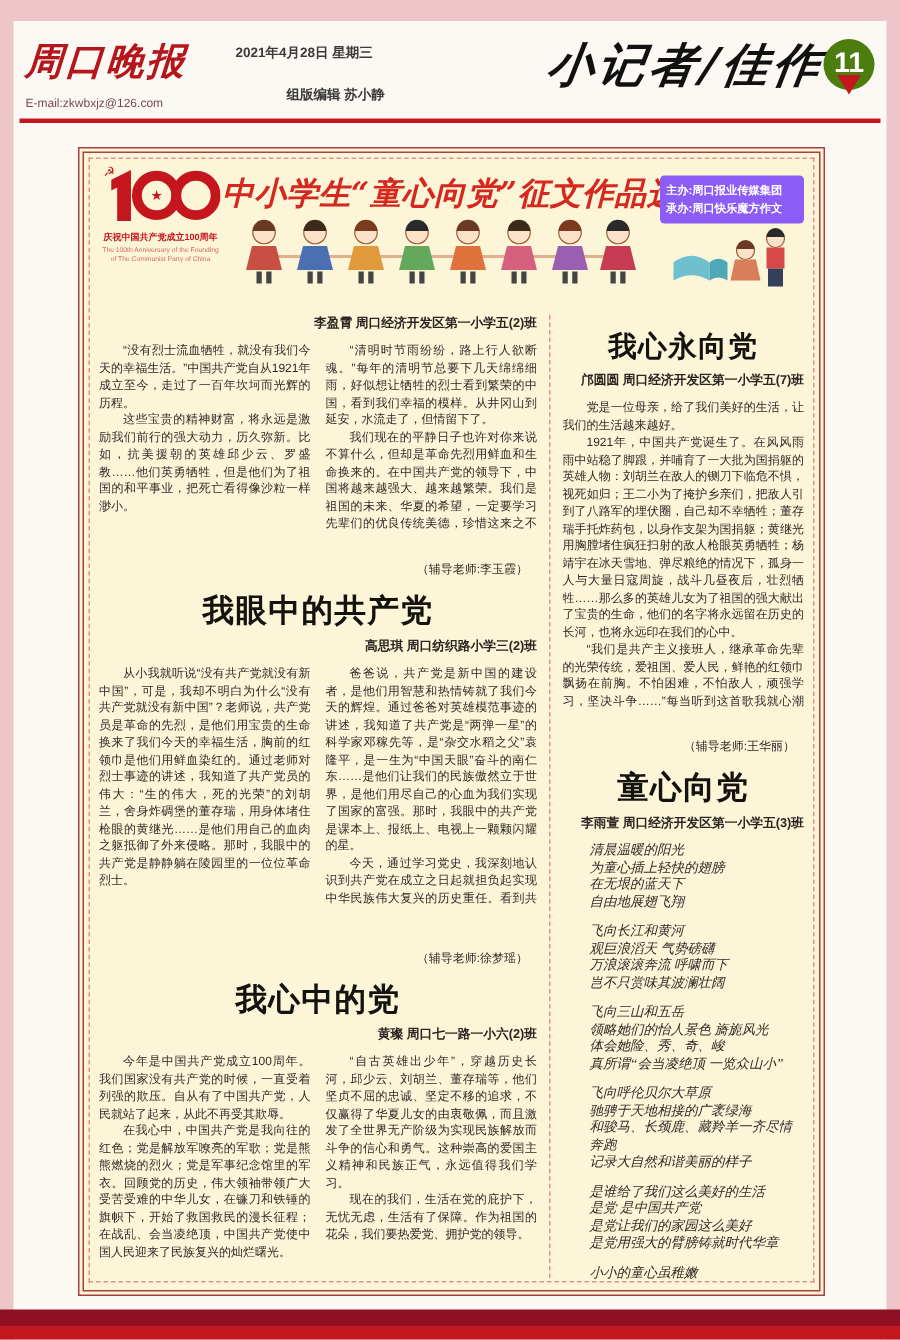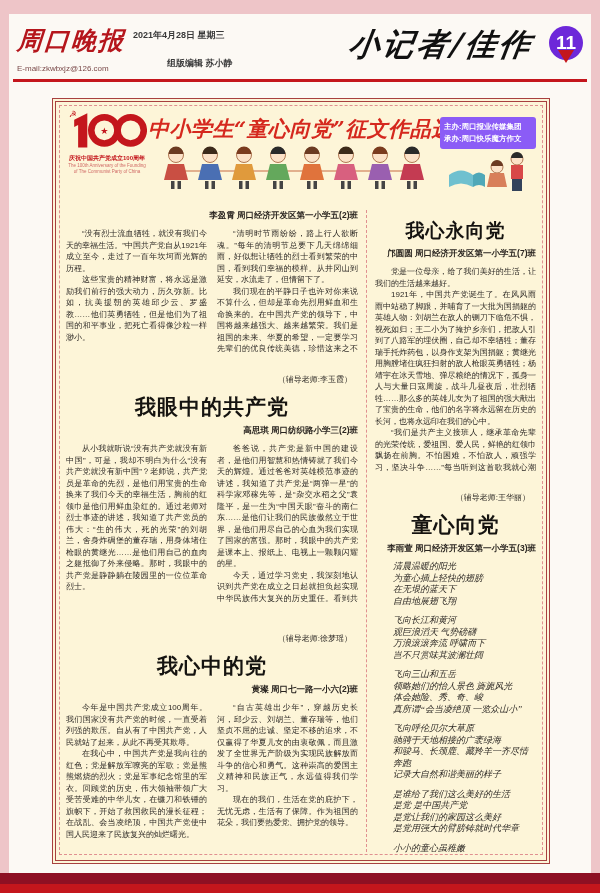--- a/index.html
+++ b/index.html
@@ -3,29 +3,29 @@
 <meta charset="utf-8">
 <style>
   html,body{margin:0;padding:0;width:600px;height:893px;overflow:hidden;
     font-family:"Liberation Sans",sans-serif;background:#eec5c8;}
   .sheet{position:absolute;left:9px;right:9px;top:14px;bottom:0;background:#fcf9f4;}
   
   .masthead{display:flex;align-items:flex-start;padding:10px 6px 0 8px;height:52px;}
   .paper-name{font-family:"DejaVu Serif",serif;font-style:italic;font-weight:900;
     font-size:25px;color:#b5161c;letter-spacing:2px;transform:skewX(-4deg);}
   .email{font-size:8px;color:#7a4a4a;margin-top:7px;}
-  .mast-mid{margin-left:8px;padding-top:5px;}
+  .mast-mid{margin-left:32px;padding-top:5px;}
   .date{font-size:9px;color:#3a3a3a;font-weight:bold;}
   .editor{font-size:9px;color:#3a3a3a;margin-top:15px;margin-left:34px;font-weight:bold;}
   .mast-right{margin-left:auto;display:flex;align-items:flex-start;padding-right:2px;}
   .section-title{font-family:"DejaVu Serif",serif;font-style:italic;font-weight:900;
     font-size:31px;color:#111;letter-spacing:3px;transform:skewX(-8deg);line-height:40px;}
-  .pin{position:relative;width:34px;height:34px;background:#6d28d9;border-radius:50%;
+  .pin{position:relative;width:34px;height:34px;background:#4d7c0f;border-radius:50%;
     color:#fff;font-weight:bold;font-size:19px;display:flex;align-items:center;
-    justify-content:center;margin-left:16px;margin-top:2px;}
+    justify-content:center;margin-left:0;margin-top:2px;}
   .pin::after{content:"";position:absolute;bottom:-11px;left:50%;transform:translateX(-50%);
     border:8px solid transparent;border-top:13px solid #c4161c;}
   .red-rule{height:3px;background:#c4161c;margin:3px 4px 0 4px;}
   
   .paper-box{margin:16px 41px 0 43px;height:766px;background:#fdf5d8;
     border:4px double #a8403f;box-sizing:border-box;}
   .inner-dotted{border:1px dashed #e09090;margin:3px;height:calc(100% - 8px);
     box-sizing:border-box;padding:2px 6px;overflow:hidden;}
   
   .banner{display:flex;align-items:flex-start;height:102px;}

